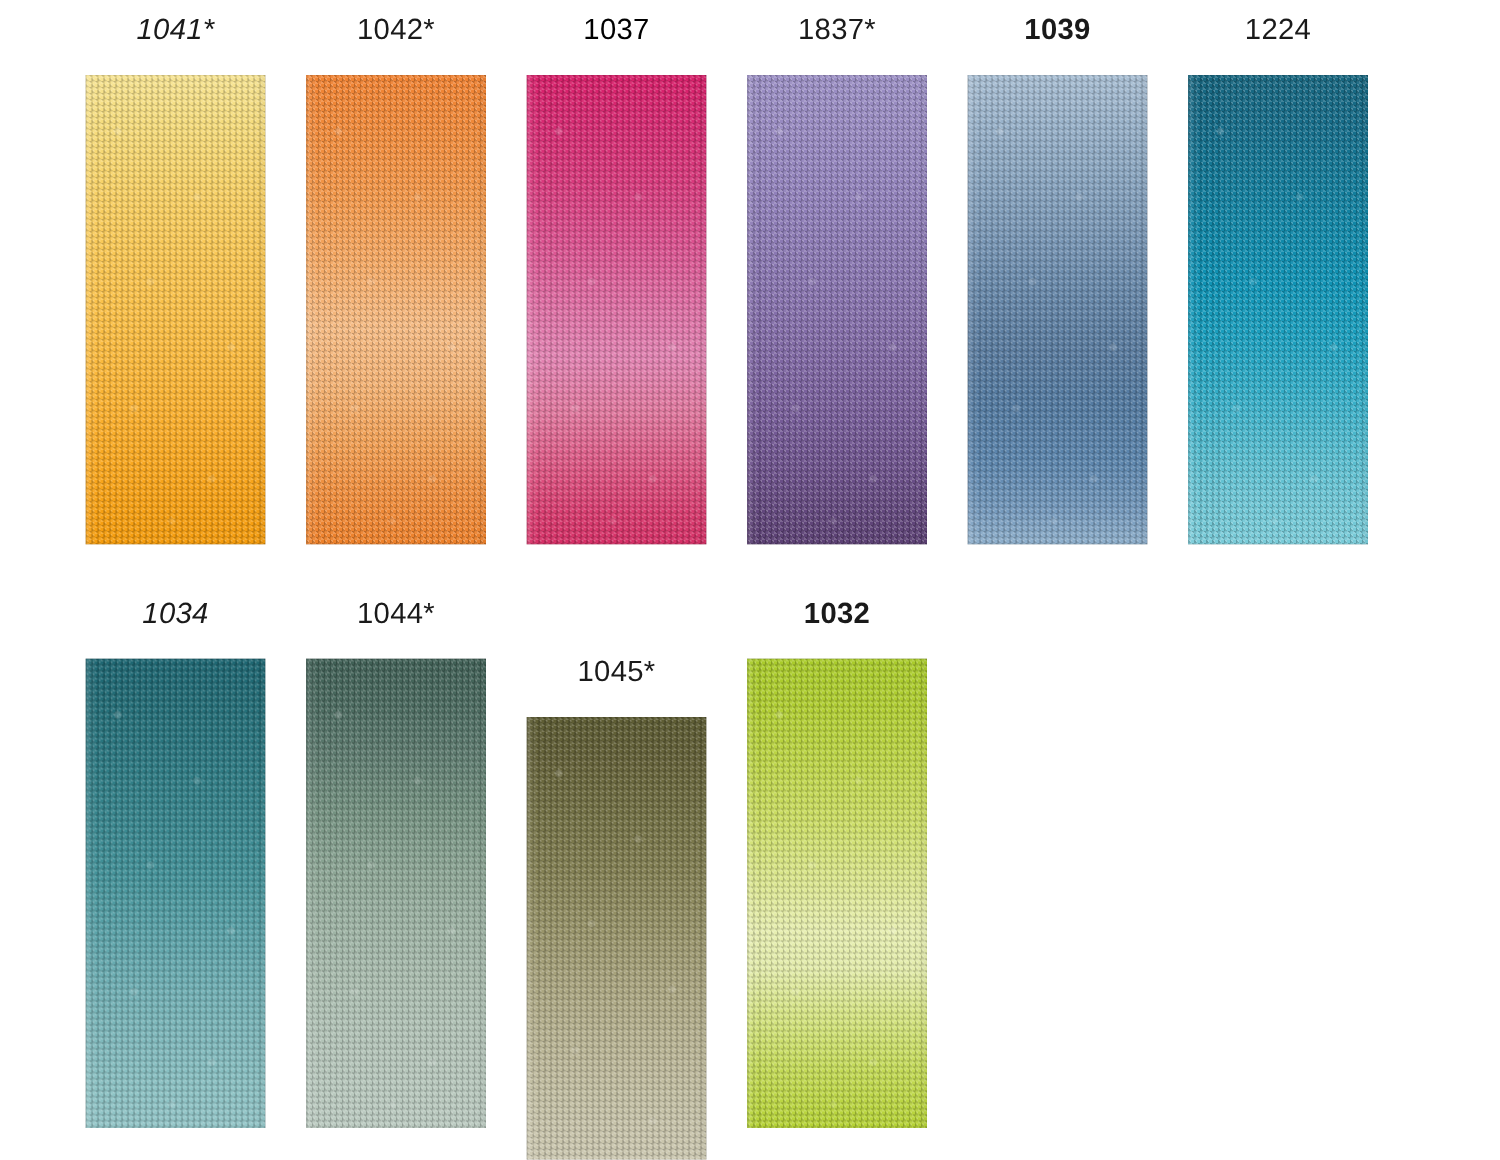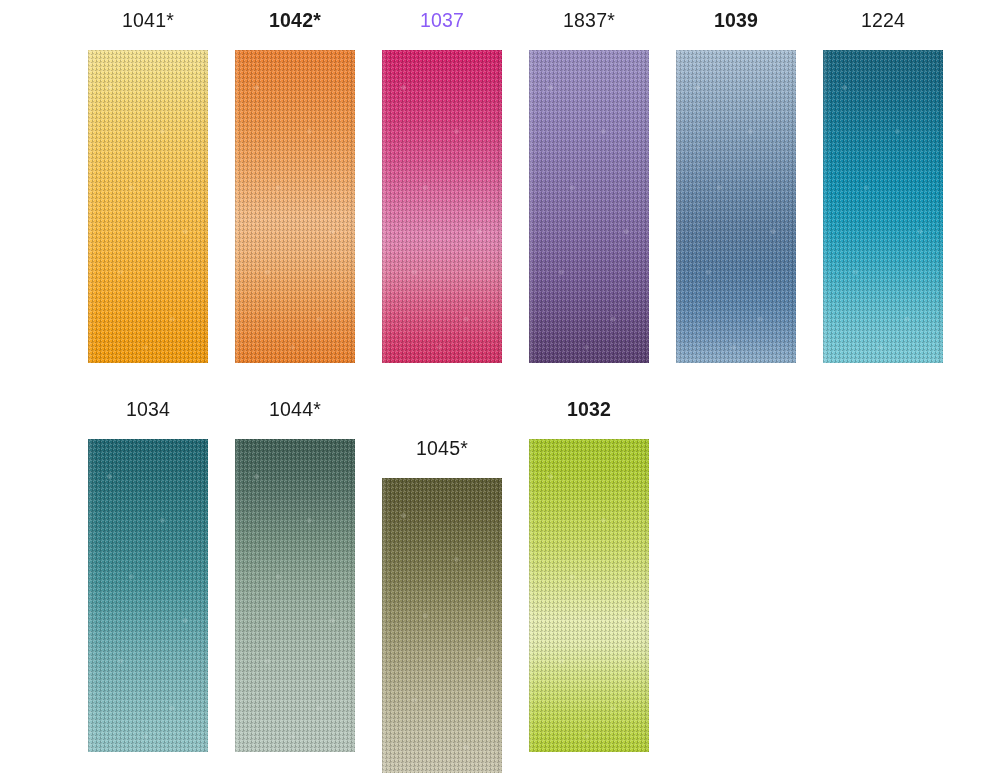--- a/index.html
+++ b/index.html
@@ -33,21 +33,21 @@
   #swatch-row-1 { top: 8px; }
   #swatch-row-2 { top: 397px; }
 
   .swatch-cell {
     width: 120px;
     margin-left: 27px;
     display: flex;
     flex-direction: column;
     align-items: center;
   }
-  .swatch-cell:first-child { margin-left: 88px; }
+  .swatch-cell:first-child { margin-left: 57px; font-style: italic; }
 
   .swatch-label {
     font-size: 19.5px;
     line-height: 24px;
     color: #1a1a1a;
     letter-spacing: 0.2px;
     margin-bottom: 18px;
     white-space: nowrap;
     font-family: "Liberation Sans", sans-serif;
   }
@@ -142,33 +142,33 @@
         <div class="chip-gradient" style="background: linear-gradient(rgb(247, 228, 147) 0%, rgb(246, 221, 126) 10%, rgb(248, 210, 103) 24%, rgb(250, 200, 85) 38%, rgb(251, 193, 73) 50%, rgb(251, 185, 60) 62%, rgb(251, 175, 44) 74%, rgb(249, 166, 28) 85%, rgb(247, 160, 18) 93%, rgb(245, 156, 12) 100%);"></div>
         <div class="chip-knit"></div>
         <div class="chip-wales"></div>
         <div class="chip-courses"></div>
         <div class="chip-noise"></div>
         <div class="chip-shade"></div>
       </div>
     </div>
 
     <div class="swatch-cell">
-      <div class="swatch-label" style="color: rgb(26, 26, 26); font-weight: bold;">1042*</div>
+      <div class="swatch-label" style="color: rgb(26, 26, 26);">1042*</div>
       <div class="swatch-chip">
         <div class="chip-gradient" style="background: linear-gradient(rgb(240, 130, 50) 0%, rgb(240, 138, 58) 12%, rgb(242, 151, 73) 26%, rgb(244, 168, 99) 40%, rgb(245, 187, 132) 54%, rgb(243, 178, 116) 66%, rgb(241, 160, 85) 78%, rgb(239, 143, 63) 88%, rgb(238, 133, 49) 96%, rgb(237, 128, 41) 100%);"></div>
         <div class="chip-knit"></div>
         <div class="chip-wales"></div>
         <div class="chip-courses"></div>
         <div class="chip-noise"></div>
         <div class="chip-shade"></div>
       </div>
     </div>
 
     <div class="swatch-cell">
-      <div class="swatch-label" style="color: #8b5cf6;">1037</div>
+      <div class="swatch-label" style="color: #000000;">1037</div>
       <div class="swatch-chip">
         <div class="chip-gradient" style="background: linear-gradient(rgb(216, 31, 106) 0%, rgb(215, 42, 114) 10%, rgb(217, 57, 124) 22%, rgb(220, 82, 144) 36%, rgb(224, 113, 166) 50%, rgb(227, 132, 179) 60%, rgb(226, 121, 159) 72%, rgb(222, 86, 131) 84%, rgb(217, 58, 110) 94%, rgb(214, 47, 102) 100%);"></div>
         <div class="chip-knit"></div>
         <div class="chip-wales"></div>
         <div class="chip-courses"></div>
         <div class="chip-noise"></div>
         <div class="chip-shade"></div>
       </div>
     </div>
 

